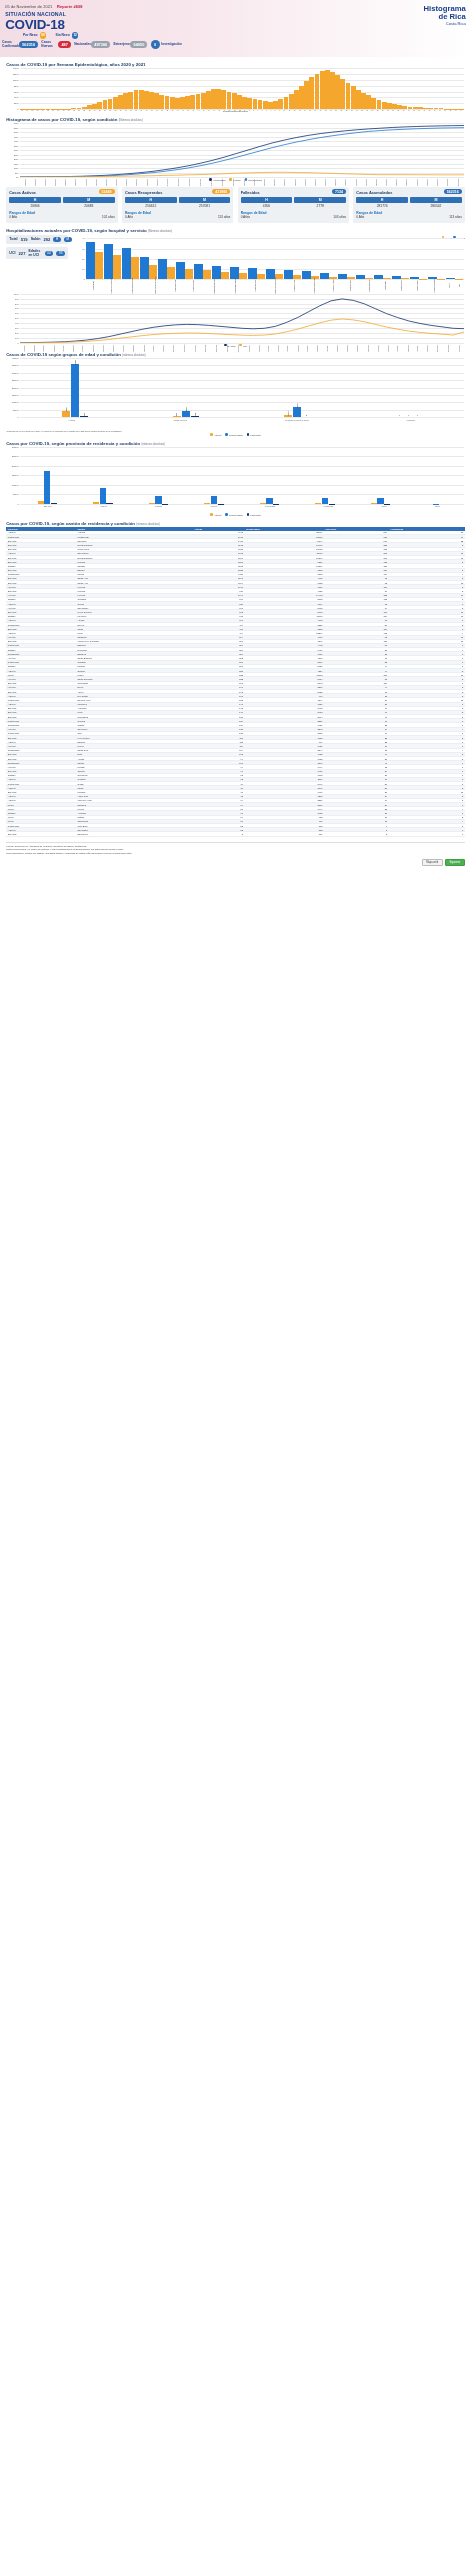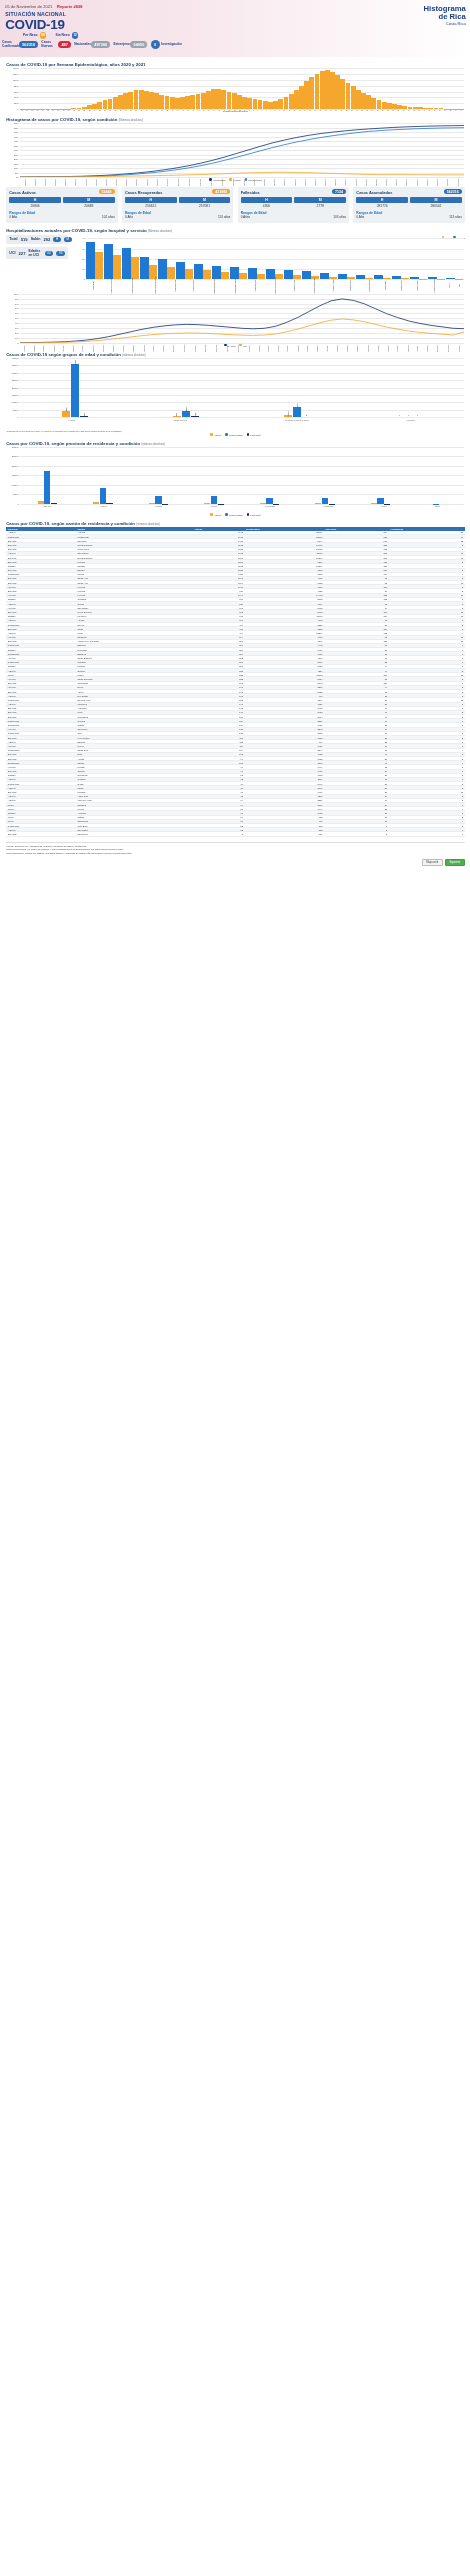--- a/index.html
+++ b/index.html
@@ -154,21 +154,21 @@
 </head>
 <body>
 
 <div class="page">
 
   <div class="header">
     <div class="hdr-date">
       <span>05 de Noviembre de 2021</span> &nbsp;&nbsp; <b>Reporte #608</b>
     </div>
     <div class="hdr-title">SITUACIÓN NACIONAL</div>
-    <div class="hdr-covid">COVID-19</div>
+    <div class="hdr-covid">COVID-18</div>
 
     <div class="hdr-pill-row">
       <div class="pill">
         <span>Por Nexo</span>
         <span class="dot">88</span>
       </div>
       <div class="pill">
         <span>Sin Nexo</span>
         <span class="dot blue">12</span>
       </div>

